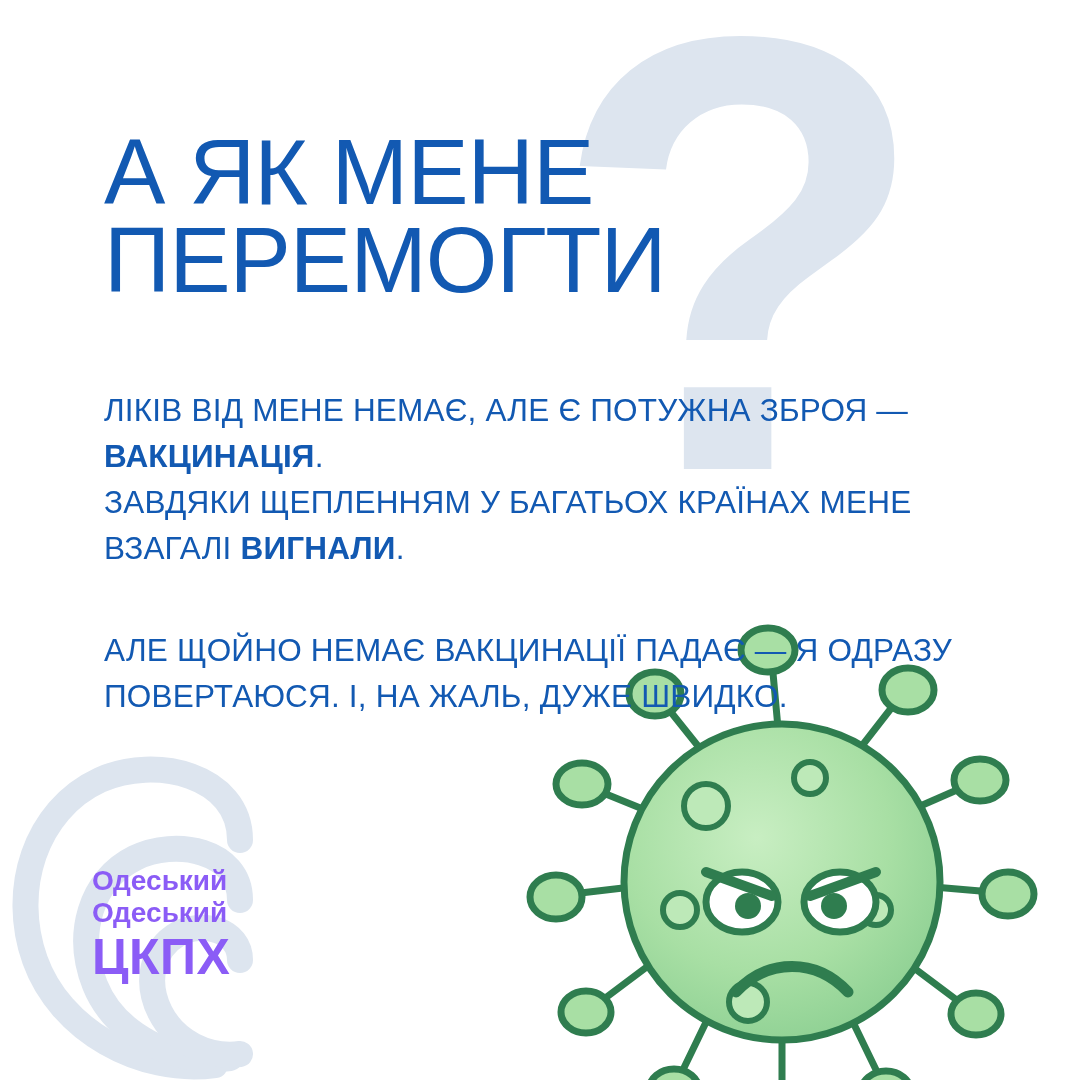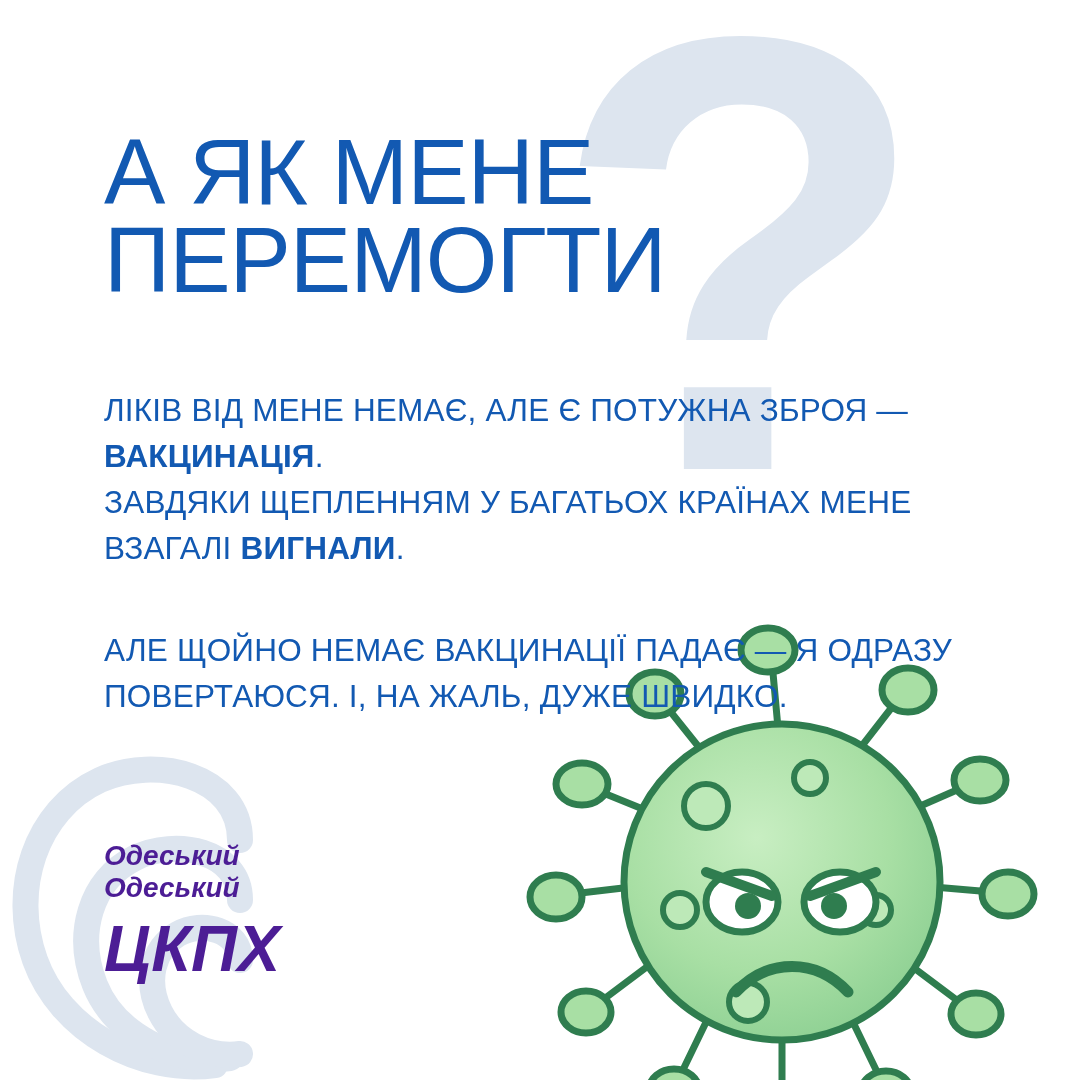--- a/index.html
+++ b/index.html
@@ -79,37 +79,36 @@
   .para-gap {
     height: 56px;
   }
   .body-text b {
     font-weight: bold;
   }
 
   
   .logo-block {
     position: absolute;
-    left: 104px;
+    left: 92px;
     bottom: 96px;
     z-index: 4;
-    color: #4c1d95;
-    font-style: italic;
+    color: #8b5cf6;
   }
   .logo-line1, .logo-line2 {
     font-size: 28px;
     font-weight: bold;
     line-height: 1.12;
     letter-spacing: 0px;
   }
   .logo-abbr {
-    font-size: 64px;
+    font-size: 50px;
     font-weight: bold;
     line-height: 1.08;
-    margin-top: 12px;
+    margin-top: 2px;
     letter-spacing: 0.5px;
   }
 
   
   .virus {
     position: absolute;
     right: 10px;
     bottom: -70px;
     width: 560px;
     height: 540px;

